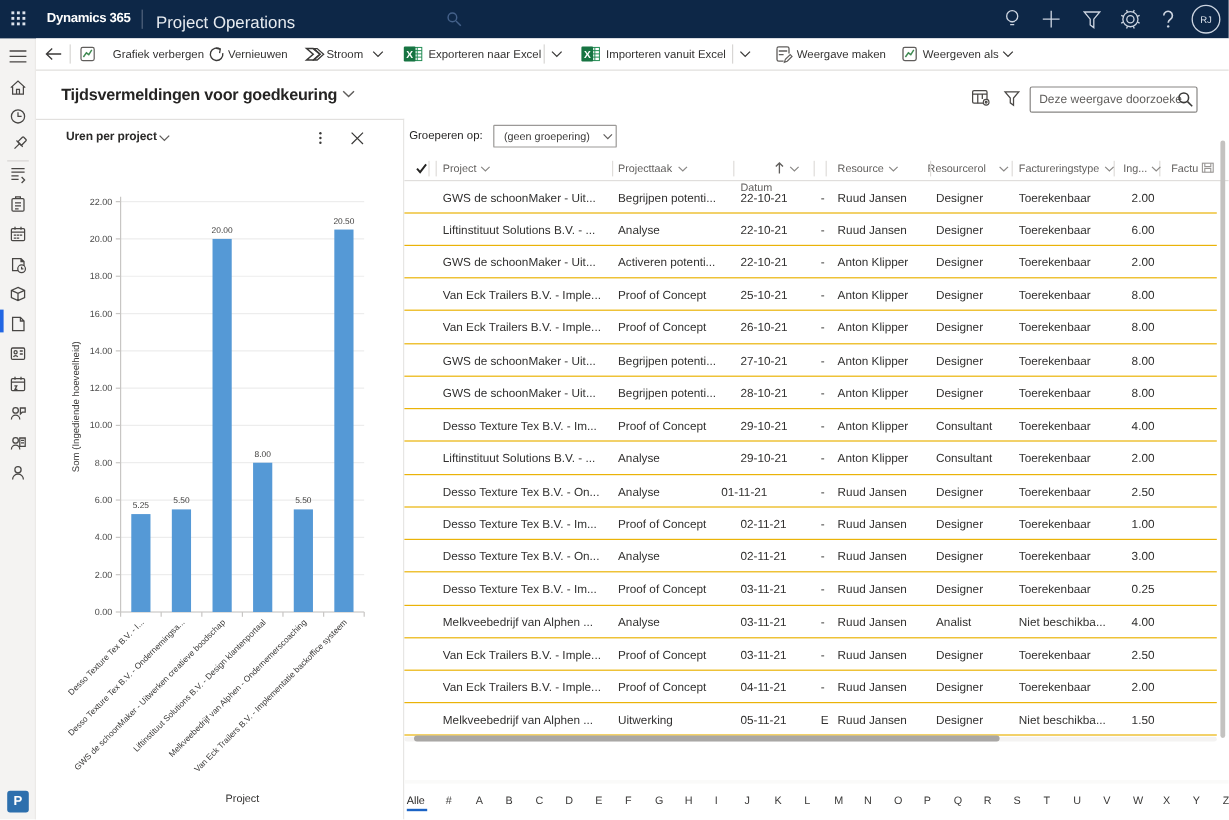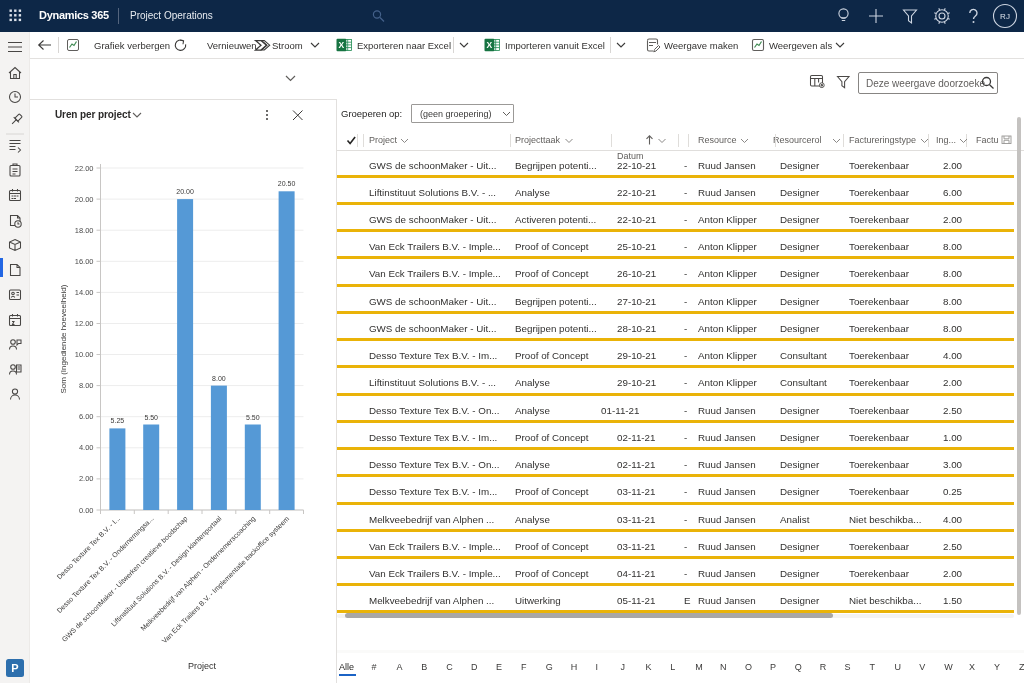--- a/index.html
+++ b/index.html
@@ -3,21 +3,21 @@
 <meta charset="utf-8">
 <style>
   html,body{margin:0;padding:0;}
   body{font-family:"Liberation Sans", sans-serif; width:1024px; height:683px; overflow:hidden; background:#fff;}
   #app{position:relative; width:1024px; height:683px; overflow:hidden;}
   .abs{position:absolute;}
   
   #topbar{left:0;top:0;width:1024px;height:32px;background:#0d2747;}
   #topbar .brand{left:39px;top:9px;color:#fff;font-size:11px;font-weight:bold;letter-spacing:-.3px;}
   #topbar .sep{left:118px;top:8px;width:1px;height:16px;background:#54657e;}
-  #topbar .appname{left:130px;top:10px;color:#e7ebf0;font-size:10px;}
+  #topbar .appname{left:130px;top:10px;color:#e7ebf0;font-size:14px;}
   #searchpill{left:363px;top:5px;width:319px;height:21px;background:#cbd0d6;border:1px solid #e3e6ea;border-radius:2px;box-sizing:border-box;}
   #searchpill span{position:absolute;left:26px;top:4.5px;font-size:10px;color:#29405c;}
   
   #cmdbar{left:30px;top:32px;width:994px;height:26px;background:#fff;border-bottom:1px solid #e4e2e0;}
   .cmdtxt{position:absolute;top:7.5px;font-size:9.5px;color:#323130;white-space:nowrap;}
   .vsep{position:absolute;top:5px;width:1px;height:16px;background:#d8d6d4;}
   
   #titlerow{left:30px;top:58px;width:994px;height:41px;background:#fff;border-top:1px solid #e3e1df;box-sizing:border-box;}
   #title{left:21px;top:12px;font-size:13.5px;font-weight:bold;color:#252423;letter-spacing:-.2px;}
   #viewsearch{left:828px;top:13px;width:140px;height:22px;border:1px solid #878583;border-radius:2px;box-sizing:border-box;background:#fff;}
@@ -30,21 +30,21 @@
   #chartpanel{left:30px;top:99px;width:307px;height:584px;background:#fff;border-top:1px solid #e2e0de;border-right:1px solid #e2e0de;box-sizing:border-box;}
   #charthead{position:absolute;left:25px;top:9px;font-size:10px;font-weight:bold;color:#2b2a29;letter-spacing:-.1px;}
   
   #grid{left:337px;top:99px;width:687px;height:584px;background:#fff;}
   #groupby{position:absolute;left:4px;top:9px;font-size:9.5px;color:#252423;}
   #groupdd{position:absolute;left:74px;top:5px;width:103px;height:19px;border:1px solid #9b9997;border-radius:1px;box-sizing:border-box;background:#fff;}
   #groupdd span{position:absolute;left:8px;top:4px;font-size:9px;color:#3b3a39;}
   .hdrcell{position:absolute;top:0;font-size:9px;color:#605e5c;white-space:nowrap;}
   #ghdr{position:absolute;left:0;top:32px;width:687px;height:19px;border-bottom:1px solid #e0dedc;}
   .hsep{position:absolute;top:3px;width:1px;height:13px;background:#dfddda;}
-  .row{position:absolute;left:0;width:677px;height:27.3px;border-bottom:3px solid #eab308;box-sizing:border-box;}
+  .row{position:absolute;left:0;width:677px;height:27.3px;border-bottom:1px solid #eab308;box-sizing:border-box;}
   .c{position:absolute;top:9px;font-size:9.8px;color:#323130;white-space:nowrap;}
   
   #hscroll{position:absolute;left:8px;top:514px;width:488px;height:5px;background:#a9a7a5;border-radius:3px;}
   #hstrack{position:absolute;left:0;top:515px;width:677px;height:3.5px;background:#f4f3f2;border-radius:2px;}
   #footer{position:absolute;left:0;top:520px;width:687px;height:64px;background:#f3f2f1;}
   #jumpdiv{position:absolute;left:0;top:551px;width:687px;height:3px;background:#fafaf9;}
   .jl{position:absolute;top:563px;font-size:9px;color:#3b3a39;}
   #vscroll{position:absolute;left:680px;top:18px;width:3.5px;height:498px;background:#c4c2c0;border-radius:2px;}
 </style>
 </head>
@@ -203,31 +203,32 @@
 <path d="M611 10.5 h7 M611 13.5 h4"></path>
 <path d="M620.5 13.5 l-4 4 -0.8 2.3 2.3 -0.8 4 -4 z" stroke-width="1"></path>
 </g>
 
 <g stroke="#605e5c" stroke-width="1.1" fill="none">
 <rect x="722.5" y="7.5" width="11" height="11" rx="1.5"></rect>
 <polyline points="724.5,15.5 727,12 729,13.5 731.5,9.5" stroke="#3f8a52" stroke-width="1.2"></polyline>
 </g>
 </svg>
     <span class="cmdtxt" style="left:64px;">Grafiek verbergen</span>
-    <span class="cmdtxt" style="left:160px;margin-left:17px;">Vernieuwen</span>
+    <span class="cmdtxt" style="left:160px;">Vernieuwen</span>
     <span class="cmdtxt" style="left:242px;">Stroom</span>
     <span class="cmdtxt" style="left:327px;">Exporteren naar Excel</span>
     <div class="vsep" style="left:423px;"></div>
     <span class="cmdtxt" style="left:475px;">Importeren vanuit Excel</span>
     <div class="vsep" style="left:580px;"></div>
     <span class="cmdtxt" style="left:634px;">Weergave maken</span>
     <span class="cmdtxt" style="left:739px;">Weergeven als</span>
   </div>
 
   <div id="titlerow" class="abs">
+    <div class="abs" id="title">Tijdsvermeldingen voor goedkeuring</div>
     <div class="abs" id="viewsearch">
         <span>Deze weergave doorzoeke</span>
       </div>
 <svg width="994" height="41" viewBox="0 0 994 41" style="position:absolute;left:0;top:0;">
 <polyline points="256,17 260.5,21.5 265,17" stroke="#605e5c" stroke-width="1.2" fill="none"></polyline>
 
 <g stroke="#4a4846" stroke-width="1.05" fill="none">
 <rect x="780.5" y="16.5" width="12" height="10.5" rx="1.2"></rect>
 <path d="M780.5 19.5 h12 M784.8 19.5 v7.5 M788.6 19.5 v4"></path>
 <circle cx="791.8" cy="26.2" r="2.4" fill="#fff" stroke-width="0.9"></circle>

